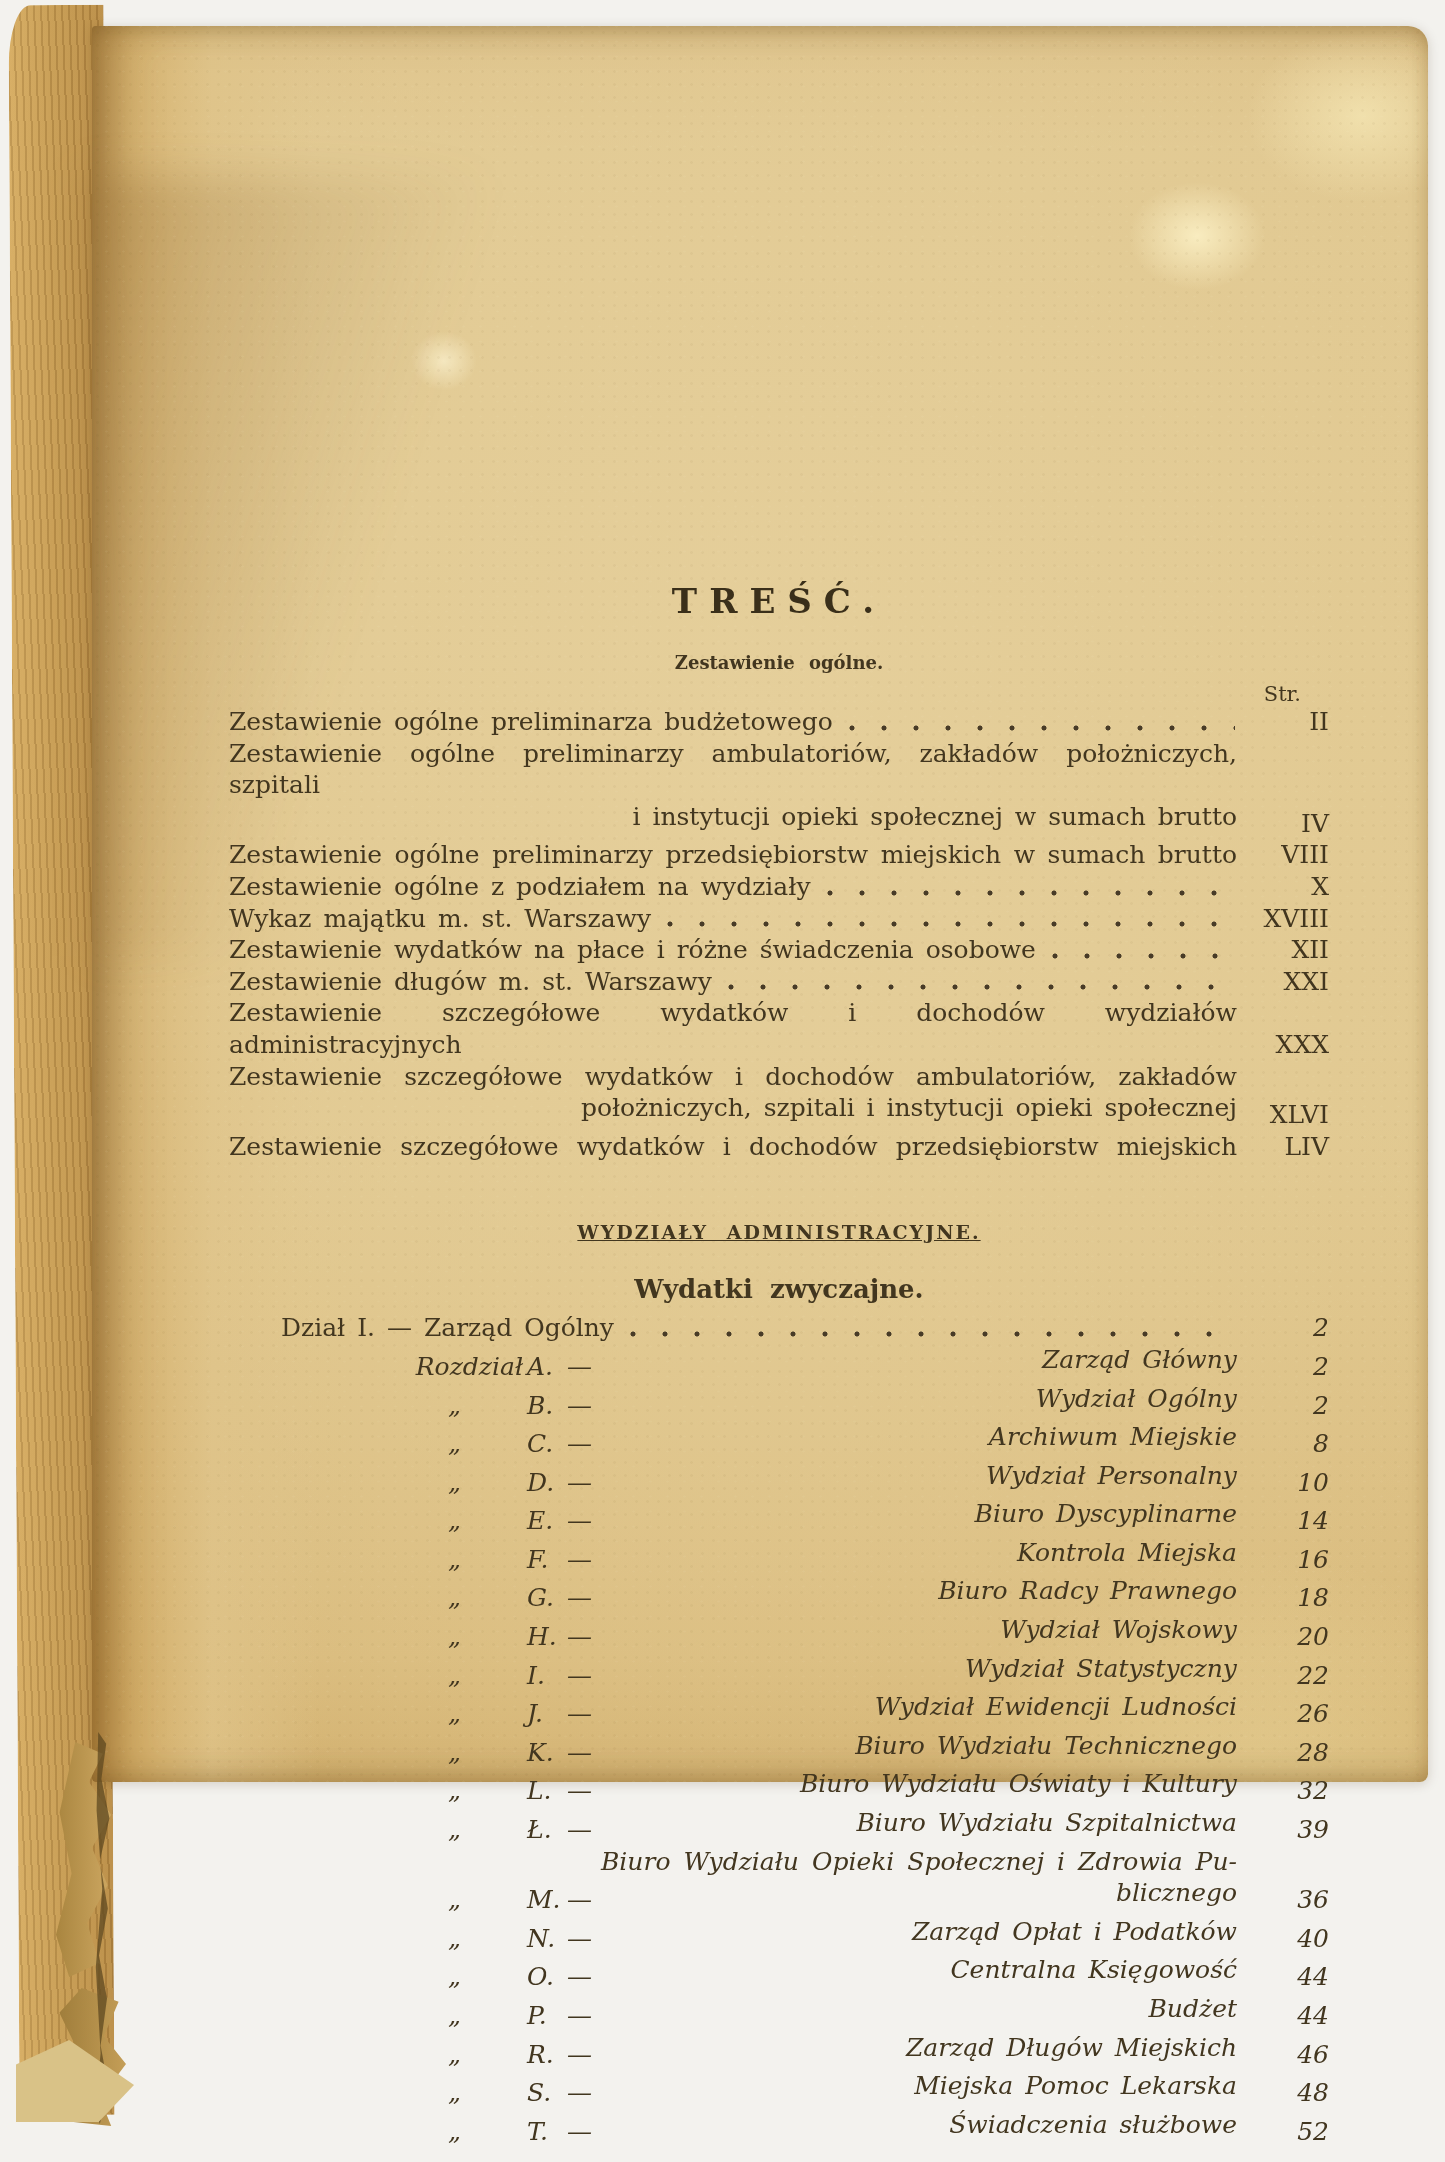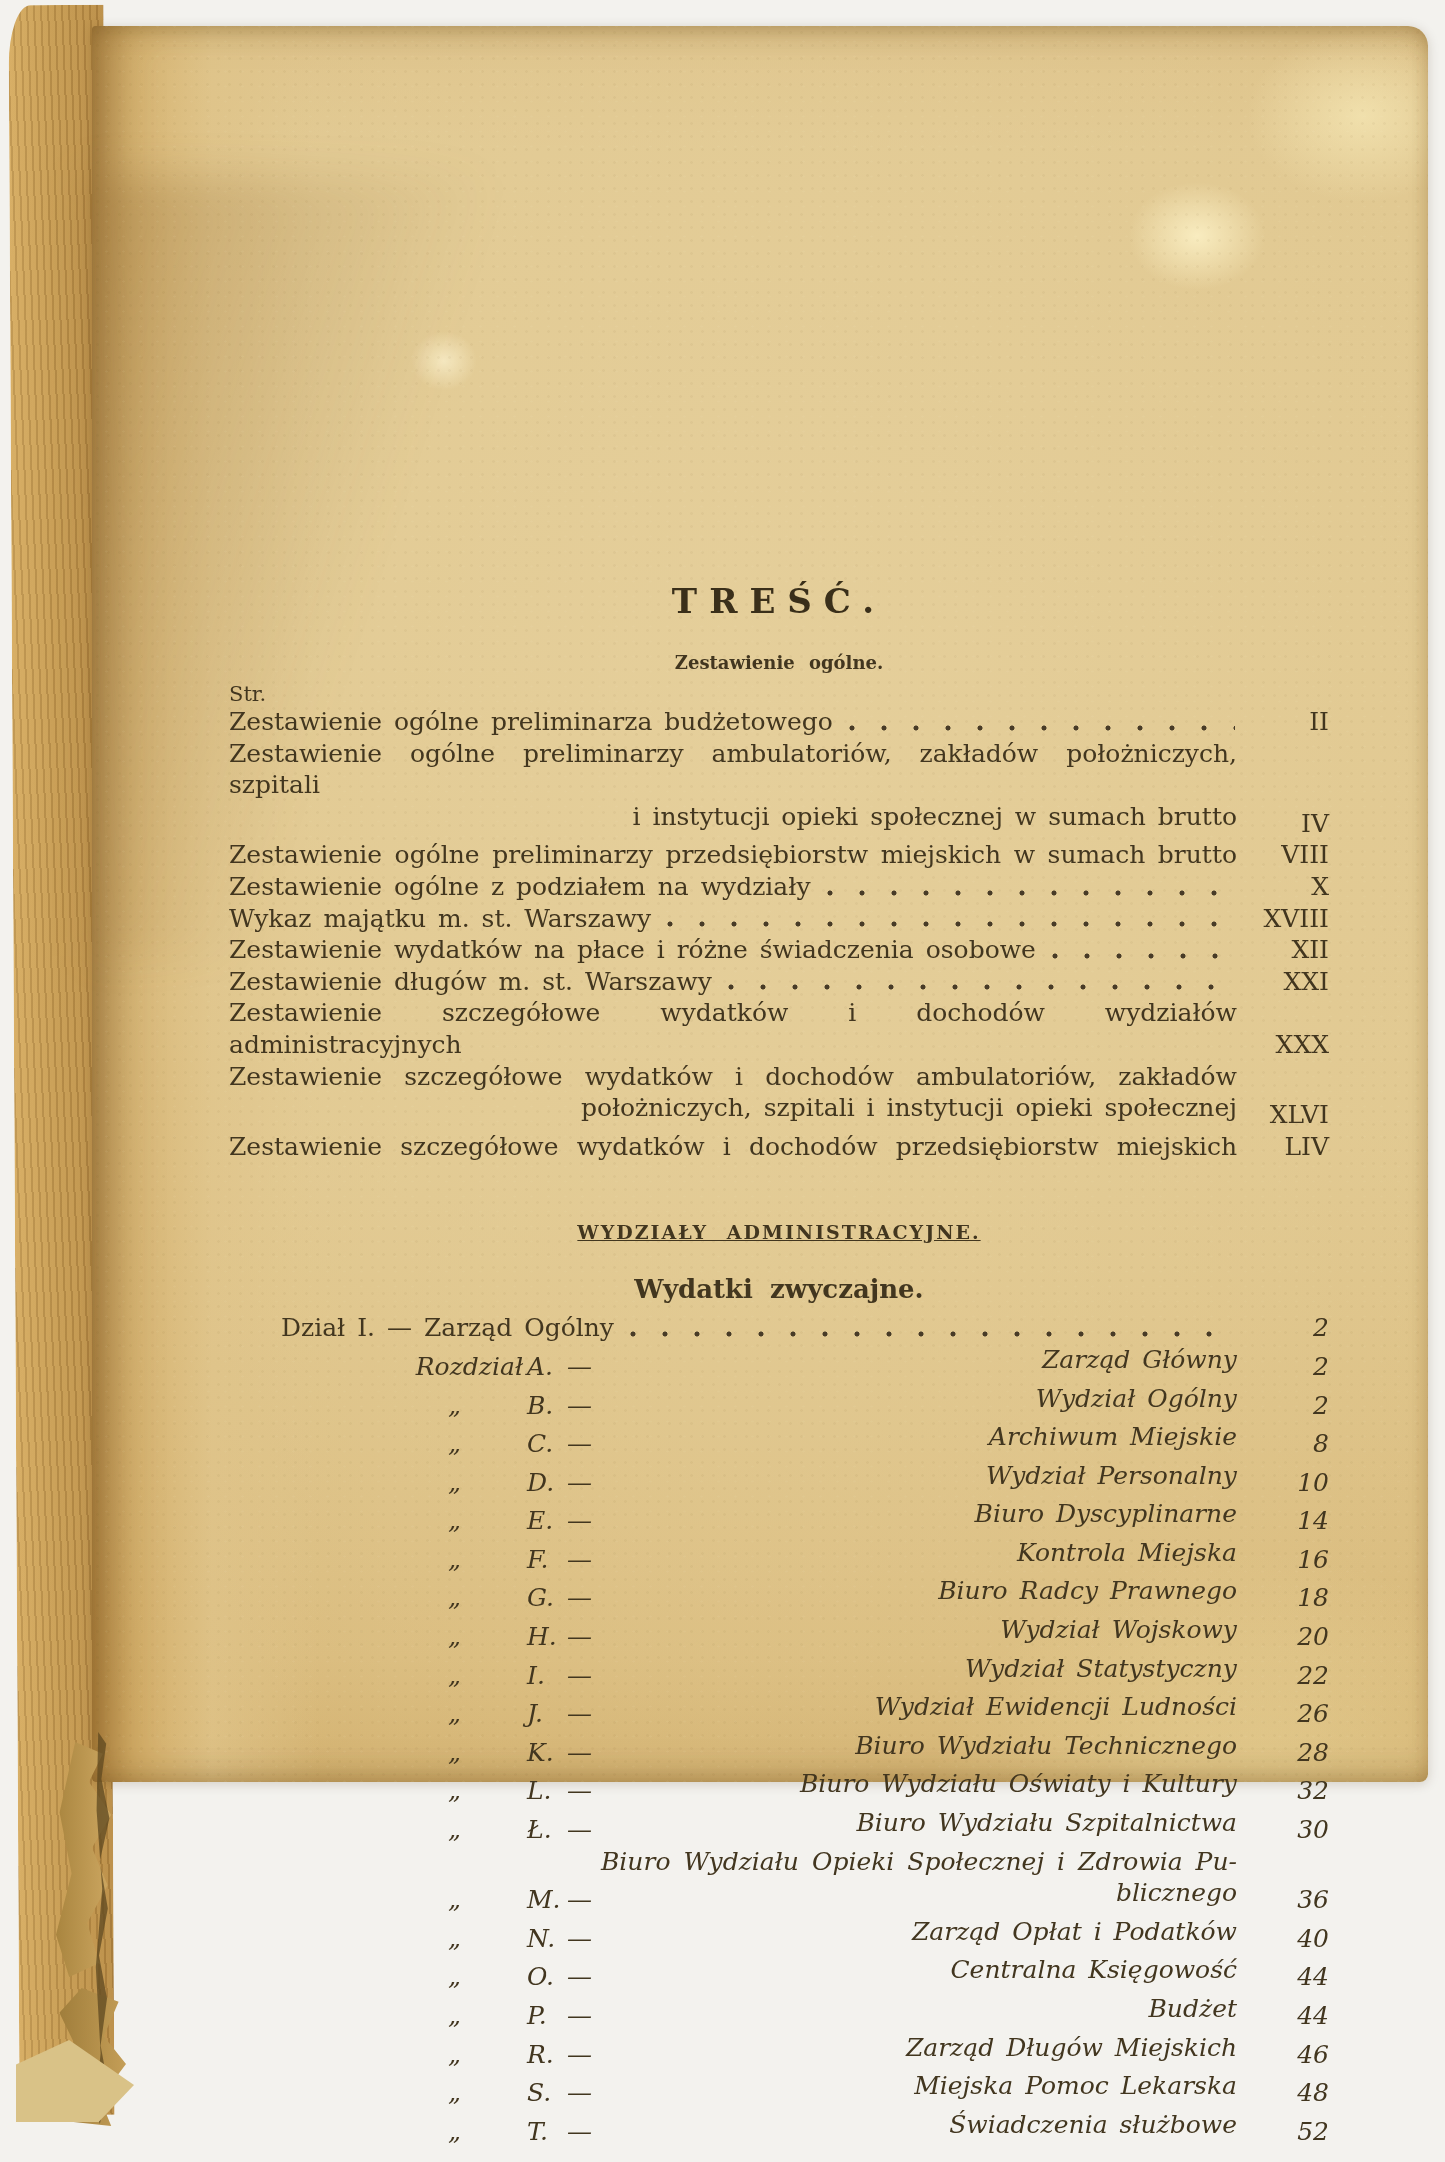--- a/index.html
+++ b/index.html
@@ -71,21 +71,21 @@
 
   
   .content { position:absolute; left:137px; top:538px; width:1100px; color:#42361f; }
   h1.title {
     padding-top:14px; text-align:center;
     font-size:34px; line-height:46px; font-weight:bold;
     letter-spacing:12px; color:#3a2f1a;
   }
   h2.ghead { margin-top:22px; text-align:center; font-size:18px; line-height:34px;
              font-weight:bold; word-spacing:8px; }
-  .str { padding-right:28px; font-size:21px; line-height:24px; margin-top:2px; }
+  .str { text-align:right; padding-right:28px; font-size:21px; line-height:24px; margin-top:2px; }
   h2.whead { margin-top:52px; text-align:center; font-size:19px; line-height:36px;
              font-weight:bold; letter-spacing:2px; word-spacing:10px;text-decoration:underline; }
   h3.wsub  { margin-top:23px; text-align:center; font-size:26px; line-height:33px;
              font-weight:bold; word-spacing:8px; }
 
   #toc1 { font-size:25px; line-height:31.6px; word-spacing:4px; }
   #toc2 { margin-top:6px; font-size:25px; line-height:31.6px; word-spacing:4px; }
 
   .entry { display:flex; align-items:flex-end; }
   .etext { flex:1; min-width:0; }
@@ -376,21 +376,21 @@
           <div class="chrow">
             <span class="chpfx ditto">„</span>
             <span class="chletter">Ł.</span>
             <span class="chdash">—</span>
             <div class="chname">
               <div class="nl2">
                 <span>Biuro Wydziału Szpitalnictwa</span>
                 <span class="dots"></span>
               </div>
             </div>
-            <div class="chpage">30</div>
+            <div class="chpage">39</div>
           </div>
           <div class="chrow">
             <span class="chpfx ditto">„</span>
             <span class="chletter">M.</span>
             <span class="chdash">—</span>
             <div class="chname">
               <div class="nl1 just">Biuro Wydziału Opieki Społecznej i Zdrowia Pu-</div>
               <div class="nl2">
                 <span>blicznego</span>
                 <span class="dots"></span>

